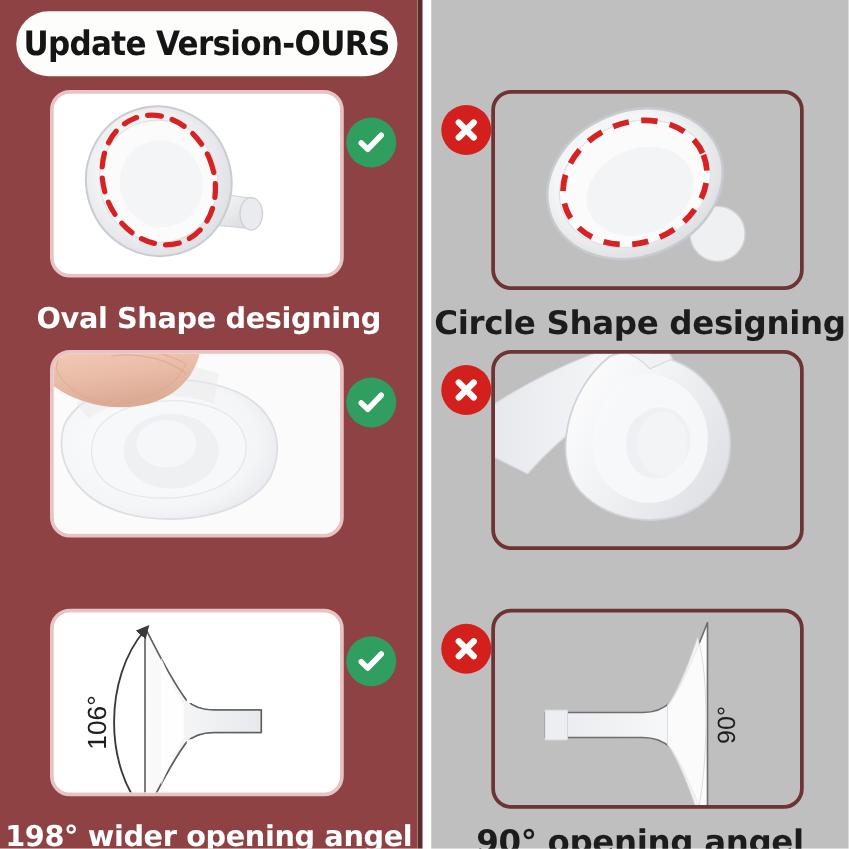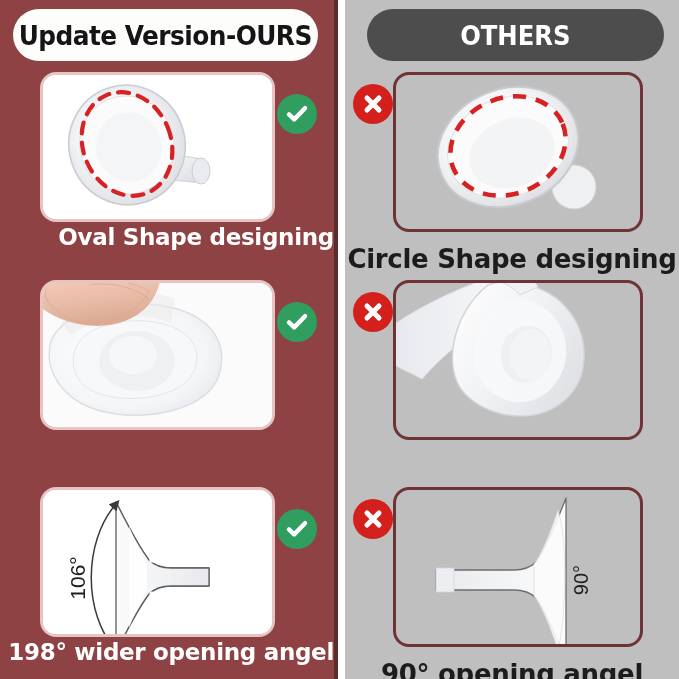--- a/index.html
+++ b/index.html
@@ -60,21 +60,21 @@
          display:flex;align-items:center;justify-content:center;}
   .badge-ok{background:#2f9e5e;right:17px;top:22px;}
   .badge-no{background:#d4201d;left:8px;top:12px;}
   .badge svg{display:block;}
 
   
   .cap{
     font-family:"DejaVu Sans", sans-serif;
     font-weight:700;text-align:center;white-space:nowrap;
   }
-  .cap-ours{color:#ffffff;font-size:23px;margin-top:2px;letter-spacing:-0.3px;text-align:right;}
+  .cap-ours{color:#ffffff;font-size:23px;margin-top:20px;letter-spacing:-0.3px;}
   .cap-other{color:#1c1c1c;font-size:26px;margin-top:12px;letter-spacing:-0.3px;}
 
   
   .art{position:absolute;inset:0;}
   .art svg{display:block;width:100%;height:100%;}
 </style>
 </head>
 <body>
 
 <div class="board">
@@ -216,23 +216,20 @@
         </div>
       </div>
       <div class="cap cap-ours">198° wider opening angel</div>
     </div>
   </div>
 
   <div class="panel-gap"></div>
 
   <div class="panel panel-others">
 
-    <div class="hdr hdr-others">
-      <span>OTHERS</span>
-    </div>
 
     <div class="row r1">
       <div class="cardwrap">
         <div class="card card-other">
           <div class="art">
             <svg viewBox="0 0 244 154" preserveAspectRatio="none">
               <defs>
                 <radialGradient id="cg1" cx="46%" cy="40%" r="64%">
                   <stop offset="0%" stop-color="#ffffff"></stop>
                   <stop offset="60%" stop-color="#f4f5f6"></stop>

